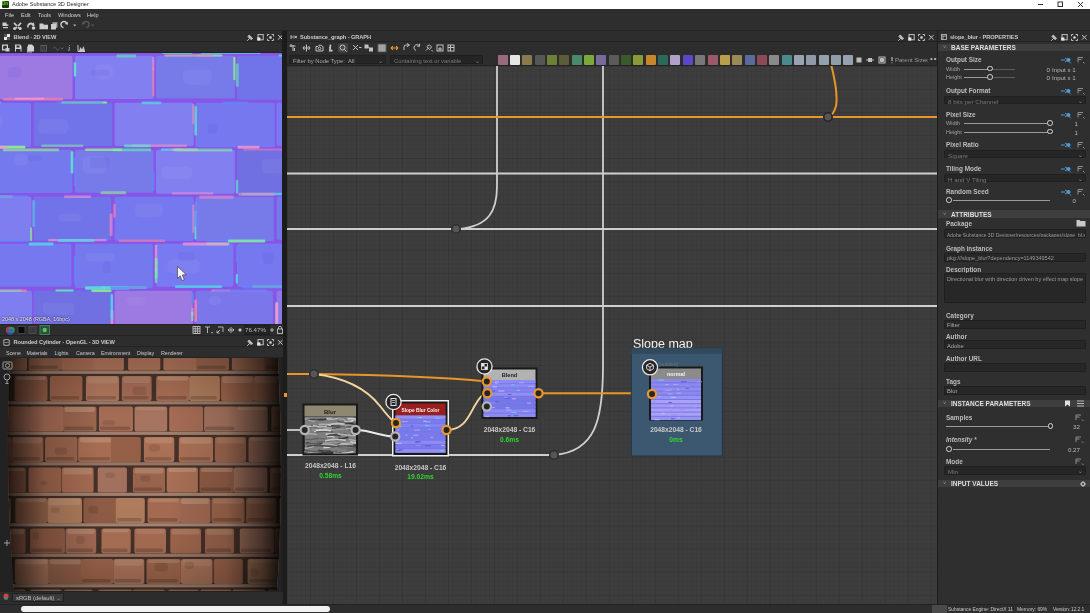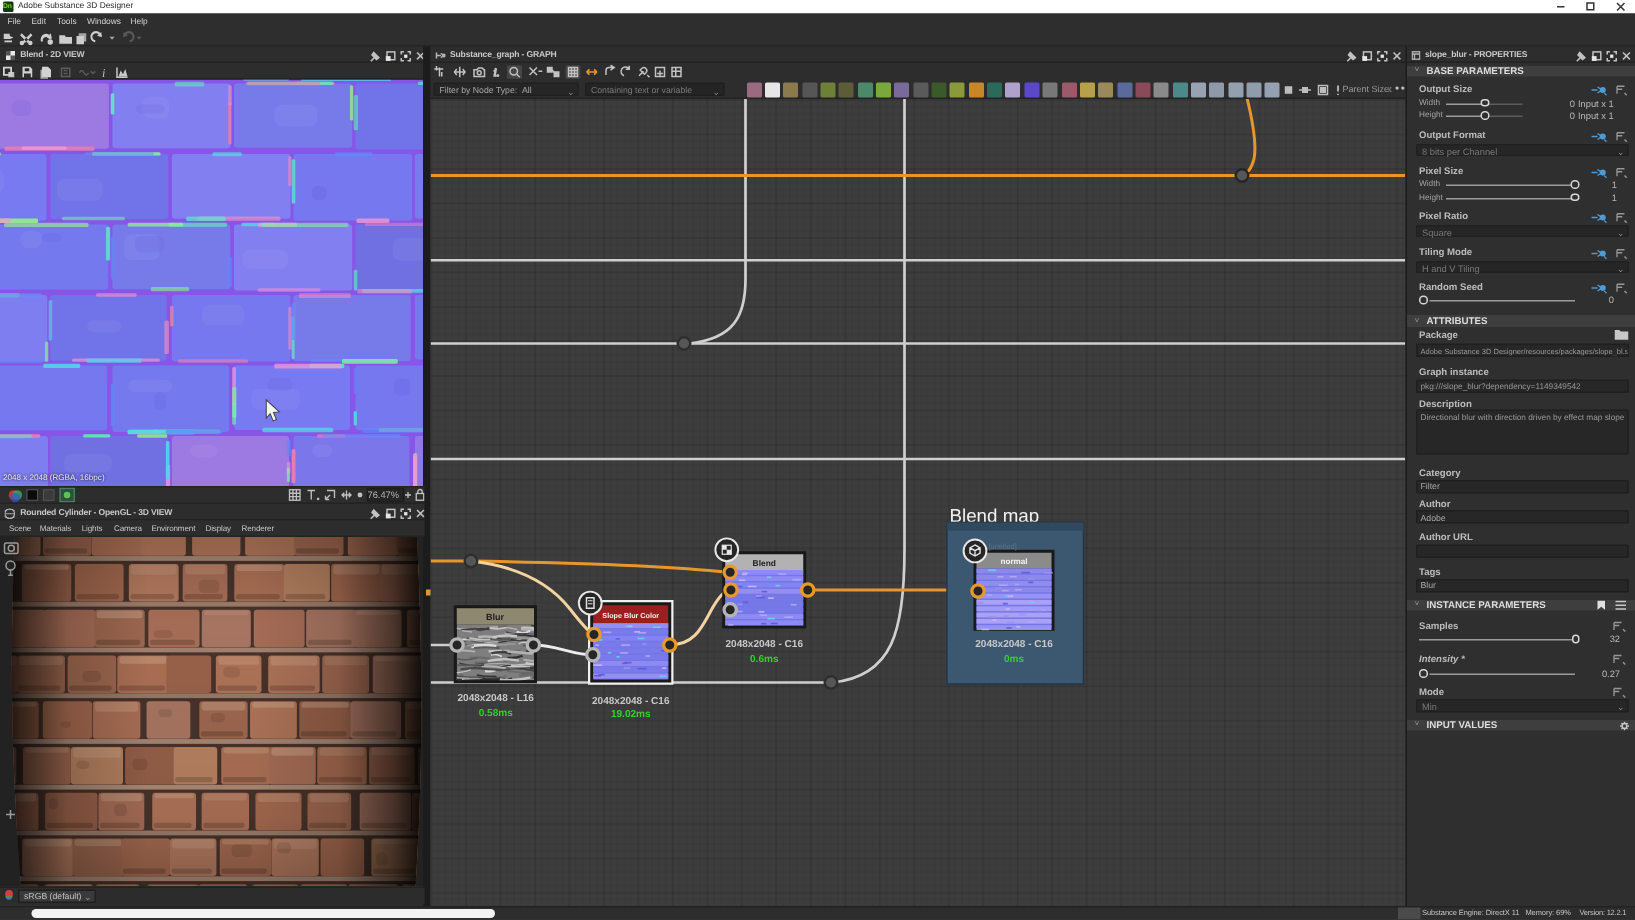--- a/index.html
+++ b/index.html
@@ -812,21 +812,21 @@
       <path d="M0,308 L27,308 C95,309 155,311 199.5,315.5" fill="none" stroke="#e8962a" stroke-width="2"></path>
       <path d="M27,308 C62,312 82,326 93,340 C100,349 104,354 108.5,357" fill="none" stroke="#f3d3a0" stroke-width="2"></path>
       <path d="M68.5,364 C84,364 94,370.5 107.5,370.5" fill="none" stroke="#ececec" stroke-width="2"></path>
       <path d="M159.5,364 C176,364 181,352 187,341 C192,332 196,327.5 199.5,327.3" fill="none" stroke="#f3d3a0" stroke-width="2"></path>
       <path d="M251.5,327.3 H364.5" fill="none" stroke="#e8962a" stroke-width="2"></path>
       <circle cx="541" cy="51" r="4.2" fill="#565656" stroke="#262626" stroke-width="1.6"></circle>
       <circle cx="169" cy="163" r="4.2" fill="#565656" stroke="#2e2e2e" stroke-width="1.6"></circle>
       <circle cx="267" cy="389" r="4.2" fill="#565656" stroke="#2e2e2e" stroke-width="1.6"></circle>
       <circle cx="27" cy="308" r="4.2" fill="#565656" stroke="#2e2e2e" stroke-width="1.6"></circle>
     </svg>
-<div class="abs" style="left:346px;top:271px;color:#f2f2f2;font-size:12.5px">Blend map</div>
+<div class="abs" style="left:346px;top:271px;color:#f2f2f2;font-size:12.5px">Slope map</div>
 <svg width="650" height="538" viewBox="0 0 650 538" style="position:absolute;left:0;top:0">
       <defs>
         <clipPath id="bclip">
           <rect x="17.5" y="350.5" width="51.5" height="37"></rect>
         </clipPath>
       </defs>
       <rect x="344.3" y="282.3" width="91" height="107.7" fill="#3c5870" stroke="#20374a" stroke-width="1"></rect>
       <rect x="344.3" y="282.3" width="91" height="5.5" fill="#30495e"></rect>
       <rect x="15.5" y="337.5" width="55.5" height="52" fill="#191919"></rect>
       <rect x="17.5" y="339.5" width="51.5" height="11" fill="#8f8871"></rect>

